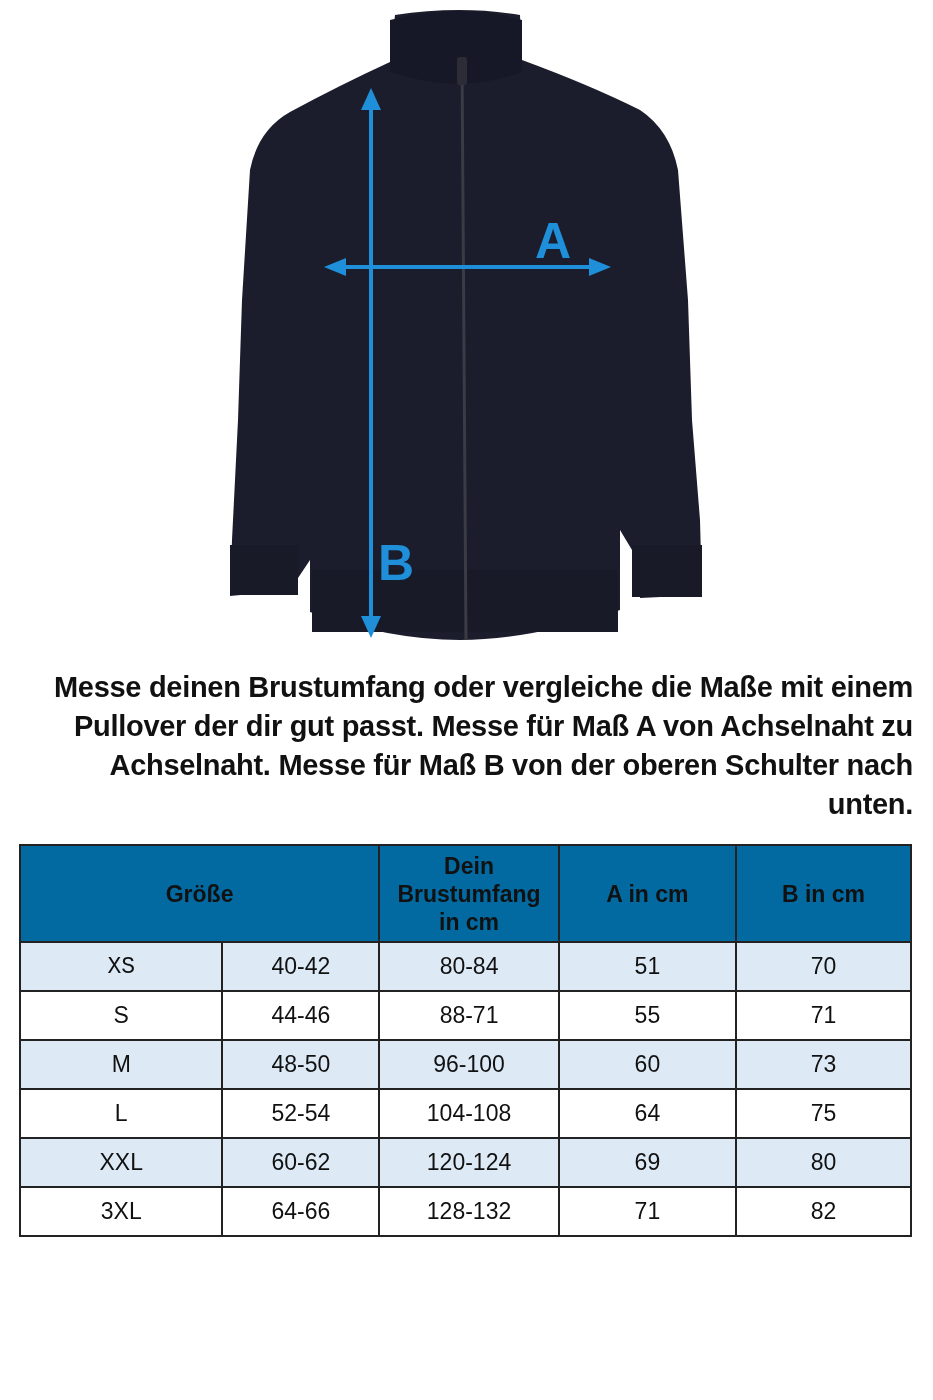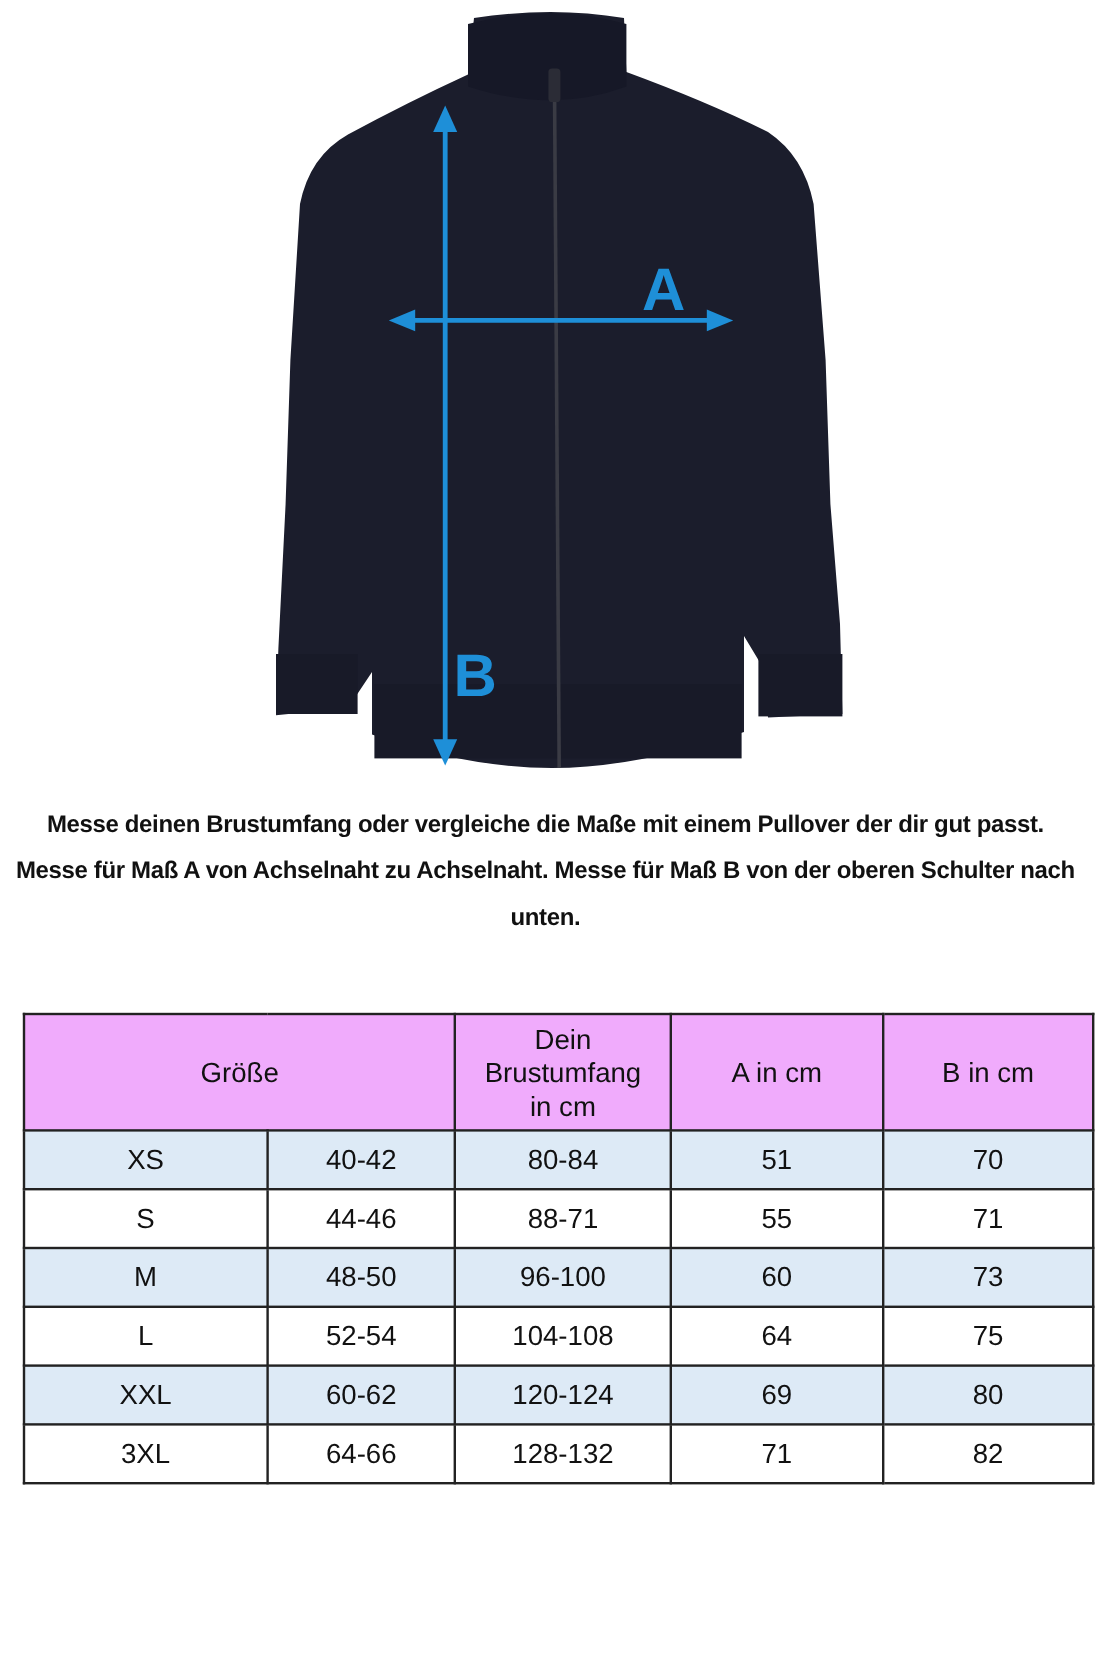--- a/index.html
+++ b/index.html
@@ -1,26 +1,26 @@
 <!DOCTYPE html>
 <html><head>
 <meta charset="utf-8">
 <style>
   html, body { margin:0; padding:0; background:#ffffff; }
   body { width:933px; height:1400px; position:relative; font-family:"Liberation Sans", sans-serif; color:#111; overflow:hidden; }
   .figure { position:absolute; left:200px; top:0; width:520px; height:650px; }
   .figure svg { width:100%; height:100%; display:block; }
-  .instructions { position:absolute; left:8px; top:668px; width:893px; text-align:center; font-size:20px; font-weight:bold; line-height:39px; color:#111; letter-spacing:-0.3px; }
+  .instructions { position:absolute; left:20px; top:668px; width:893px; text-align:right; font-size:29px; font-weight:bold; line-height:39px; color:#111; letter-spacing:-0.3px; }
   table.size-table { position:absolute; left:19px; top:844px; width:893px; border-collapse:collapse; font-size:23px; }
   table.size-table td, table.size-table th { border:2px solid #222; text-align:center; vertical-align:middle; font-weight:normal; padding:0; }
-  table.size-table thead th { height:95px; line-height:28px; background:#f0abfc; }
+  table.size-table thead th { height:95px; line-height:28px; background:#0369a1;font-weight:bold; }
   table.size-table tbody td { height:47px; }
   table.size-table tbody tr:nth-child(odd) td { background:#ddeaf6; }
   table.size-table tbody tr:nth-child(even) td { background:#ffffff; }
-  .c1 { width:206px; } .c2 { width:159px;margin-left:28px; } .c3 { width:179px; } .c4 { width:180px;margin-top:20px; } .c5 { width:178px; }
+  .c1 { width:206px;font-family:Liberation Mono, monospace; } .c2 { width:159px;margin-left:28px; } .c3 { width:179px; } .c4 { width:180px;margin-top:20px; } .c5 { width:178px; }
 </style>
 </head>
 <body>
 
 <div class="figure">
   <svg viewBox="0 0 520 650" xmlns="http://www.w3.org/2000/svg">
 
     <path d="M195,15 Q260,5 320,15 L322,60 Q390,85 440,110 Q470,130 478,170 L488,300 L492,420 L500,520 L502,595 L440,598 L438,560 L420,530 L420,610 Q330,640 260,640 Q190,640 110,612 L110,560 L90,590 L30,596 L32,540 L38,420 L42,300 L50,170 Q58,130 90,112 Q140,85 190,62 Z" fill="#1b1d2c"></path>
 
     <path d="M190,20 Q260,2 322,20 L322,72 Q260,95 190,72 Z" fill="#161827"></path>

